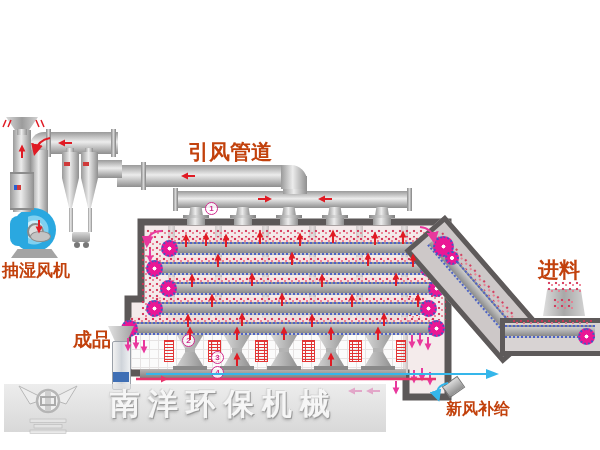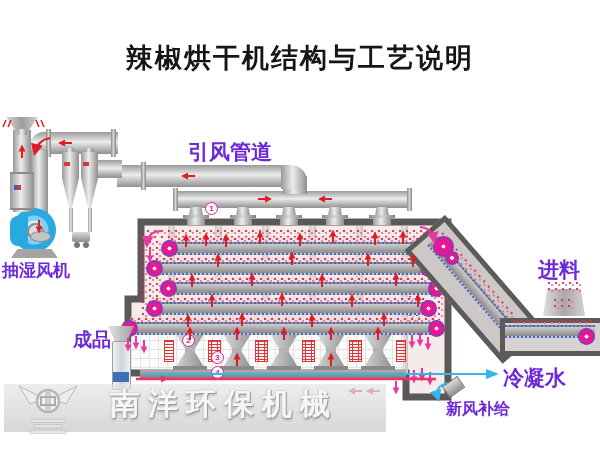--- a/index.html
+++ b/index.html
@@ -1,21 +1,21 @@
 <!DOCTYPE html>
 <html><head>
 <meta charset="utf-8">
 <style>
   html,body{margin:0;padding:0;background:#fff;}
   .stage{position:relative;width:600px;height:450px;background:#fff;overflow:hidden;
          font-family:"Liberation Sans","DejaVu Sans",sans-serif;}
   .abs{position:absolute;}
   .title{position:absolute;left:0;right:0;top:40px;text-align:center;font-size:27px;
          font-weight:700;color:#151515;letter-spacing:2px;}
-  .lbl{position:absolute;color:#6d28d9;font-weight:600;white-space:nowrap;}
+  .lbl{position:absolute;color:#c2410c;font-weight:600;white-space:nowrap;}
   
   .pipeH{position:absolute;background:linear-gradient(180deg,#9a9a9a 0%,#ececec 45%,#8f8f8f 100%);}
   .pipeV{position:absolute;background:linear-gradient(90deg,#9a9a9a 0%,#ececec 45%,#8f8f8f 100%);}
   .flange{position:absolute;background:linear-gradient(90deg,#8a8a8a,#d6d6d6,#808080);}
   .trap{clip-path:polygon(10% 0,90% 0,100% 100%,0 100%);}
   
   .belt{position:absolute;height:9px;background:linear-gradient(180deg,#cdcdcd,#8a8a8a);
         border-top:2px dotted #4e63c6;border-bottom:2px dotted #4e63c6;}
   .mat{position:absolute;height:5px;border-radius:2px;background-color:rgba(246,220,220,.6);
        background-image:radial-gradient(circle at 2px 2px,rgba(211,48,84,.95) 1.1px,rgba(0,0,0,0) 1.6px),
@@ -354,21 +354,19 @@
     <polygon points="60,7 34,20 49,25" fill="#efefef" stroke="#ababab" stroke-width="1"></polygon>
     <circle cx="31" cy="22" r="11" fill="#f4f4f4" stroke="#ababab" stroke-width="2.5"></circle>
     <rect x="28" y="12" width="6" height="20" fill="#c9c9c9"></rect>
     <rect x="24" y="18" width="14" height="8" fill="none" stroke="#9d9d9d" stroke-width="2"></rect>
     <rect x="13" y="40" width="36" height="3.5" fill="#e6e6e6" stroke="#b0b0b0" stroke-width=".6"></rect>
     <rect x="17" y="45.5" width="28" height="3.5" fill="#e6e6e6" stroke="#b0b0b0" stroke-width=".6"></rect>
     <rect x="13" y="51" width="36" height="3.5" fill="#e6e6e6" stroke="#b0b0b0" stroke-width=".6"></rect>
   </svg>
   <div class="wmname">南洋环保机械</div>
 
-  <div class="title">辣椒烘干机结构与工艺说明</div>
   <div class="lbl" style="left:188px;top:138px;font-size:21px;">引风管道</div>
   <div class="lbl" style="left:538px;top:256px;font-size:21px;">进料</div>
   <div class="lbl" style="left:2px;top:259px;font-size:17px;">抽湿风机</div>
   <div class="lbl" style="left:73px;top:327px;font-size:19px;">成品</div>
-  <div class="lbl" style="left:503px;top:364px;font-size:21px;">冷凝水</div>
   <div class="lbl" style="left:446px;top:399px;font-size:16px;">新风补给</div>
 
 </div>
 
 </body></html>

